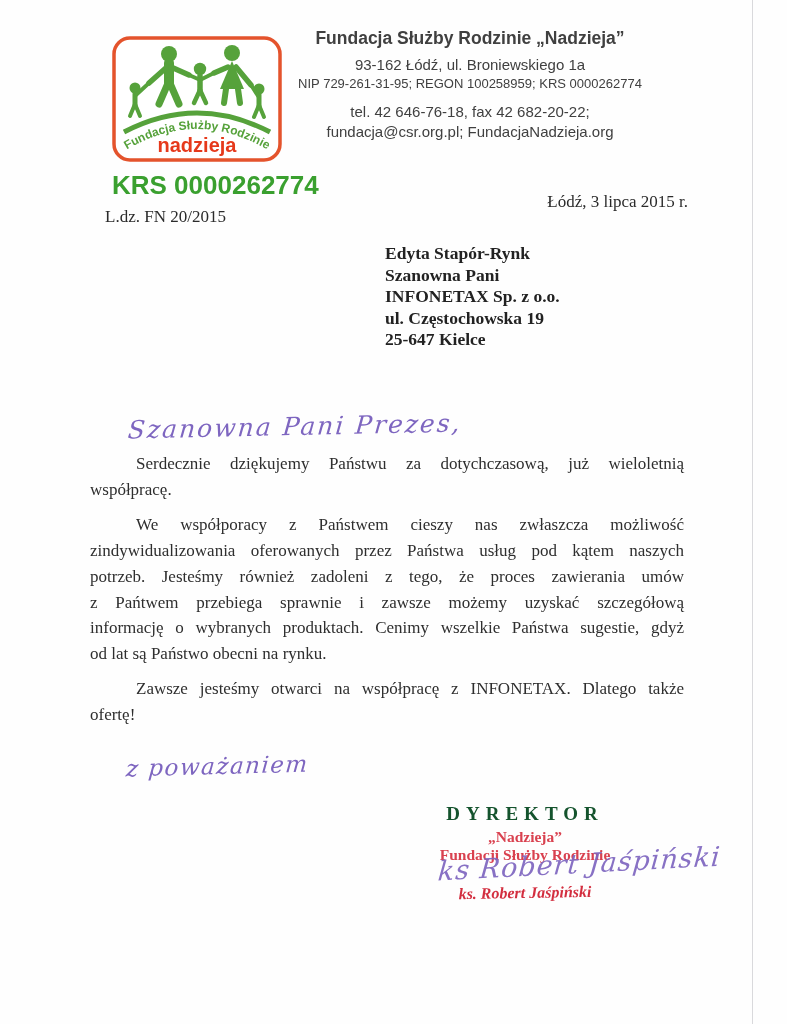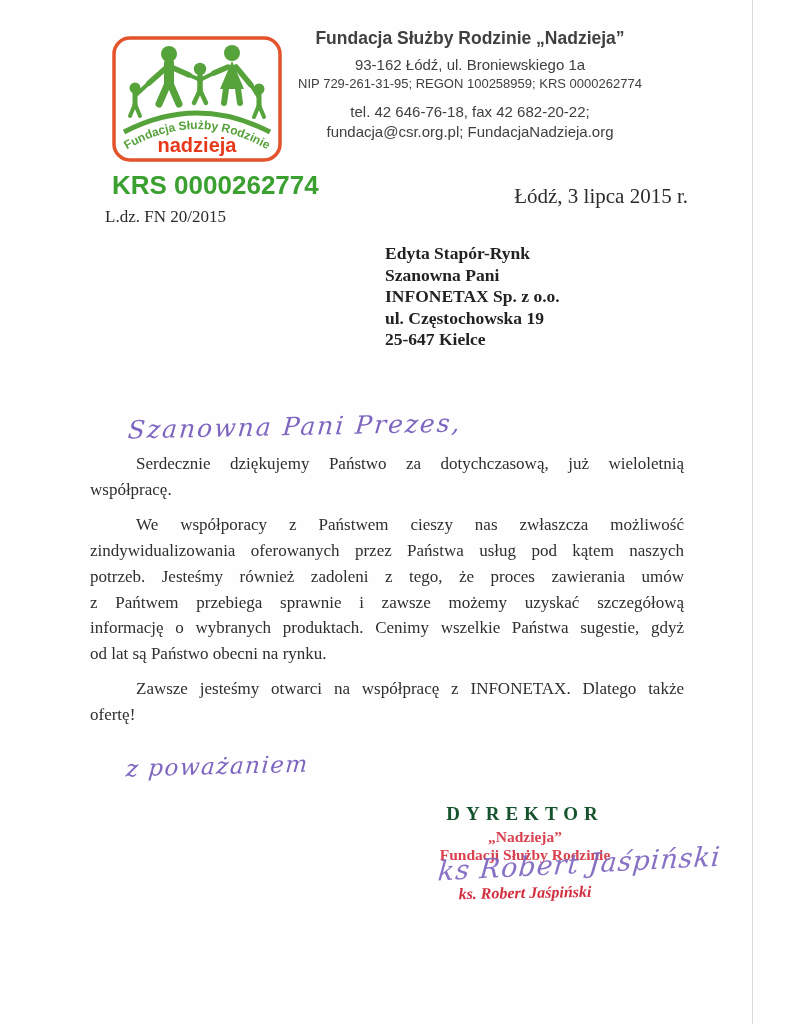--- a/index.html
+++ b/index.html
@@ -52,22 +52,22 @@
   }
   .lh-title   { font-size: 17.5px; font-weight: bold; margin-bottom: 7px; }
   .lh-address { font-size: 15px; margin-bottom: 3px; }
   .lh-registry{ font-size: 13px; margin-bottom: 12px; }
   .lh-phone   { font-size: 15px; margin-bottom: 3px; text-align: center; }
   .lh-web     { font-size: 15px; }
 
   
   .letter-date {
     position: absolute;
-    right: 99px; top: 184px;
-    font-size: 21px;
+    right: 99px; top: 192px;
+    font-size: 17px;
     color: #2b2b2b;
   }
   .letter-ref {
     position: absolute;
     left: 105px; top: 207px;
     font-size: 17px;
     color: #2b2b2b;
   }
 
   
@@ -234,21 +234,21 @@
     <div>Szanowna Pani</div>
     <div>INFONETAX Sp. z o.o.</div>
     <div>ul. Częstochowska 19</div>
     <div>25-647 Kielce</div>
   </div>
 
   <div class="handwritten hw-greeting">Szanowna Pani Prezes,</div>
 
   <div class="body-text">
     <div class="para">
-      <div class="bline indent">Serdecznie dziękujemy Państwo za dotychczasową, już wieloletnią</div>
+      <div class="bline indent">Serdecznie dziękujemy Państwu za dotychczasową, już wieloletnią</div>
       <div class="bline last">współpracę.</div>
     </div>
     <div class="para">
       <div class="bline indent">We współporacy z Państwem cieszy nas zwłaszcza możliwość</div>
       <div class="bline">zindywidualizowania oferowanych przez Państwa usług pod kątem naszych</div>
       <div class="bline">potrzeb. Jesteśmy również zadoleni z tego, że proces zawierania umów</div>
       <div class="bline">z Pańtwem przebiega sprawnie i zawsze możemy uzyskać szczegółową</div>
       <div class="bline">informację o wybranych produktach. Cenimy wszelkie Państwa sugestie, gdyż</div>
       <div class="bline last">od lat są Państwo obecni na rynku.</div>
     </div>

